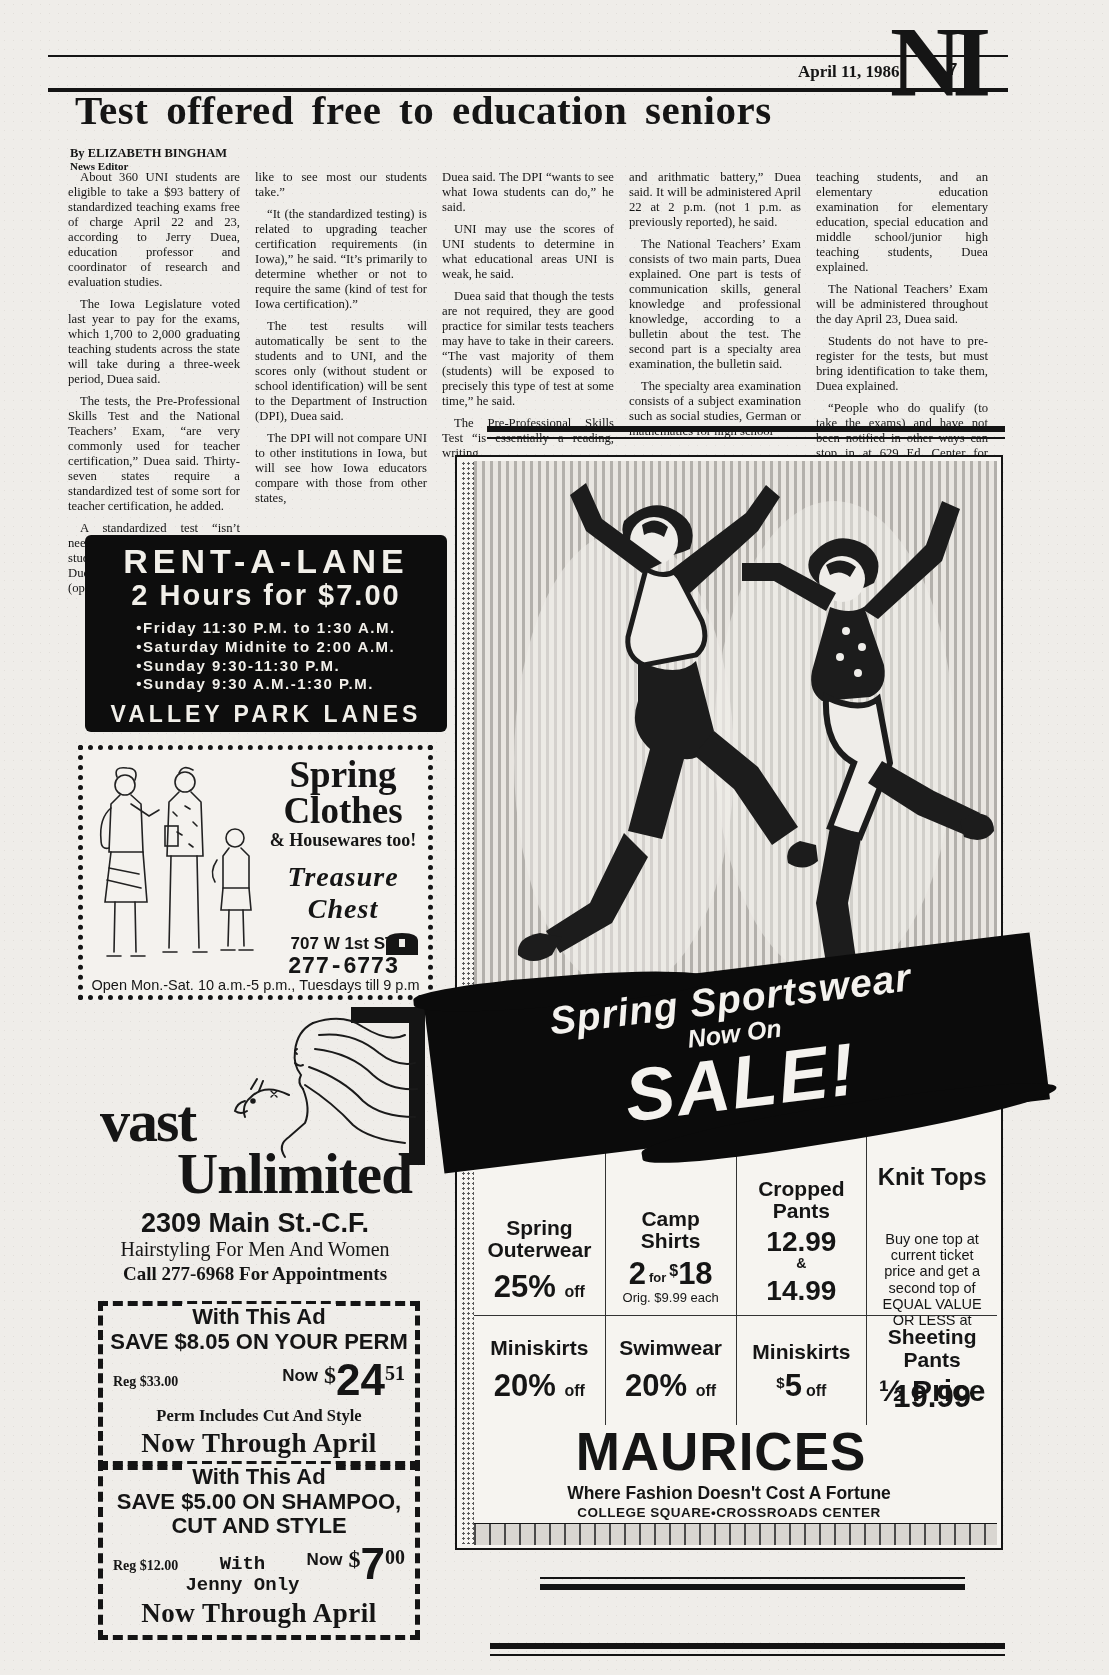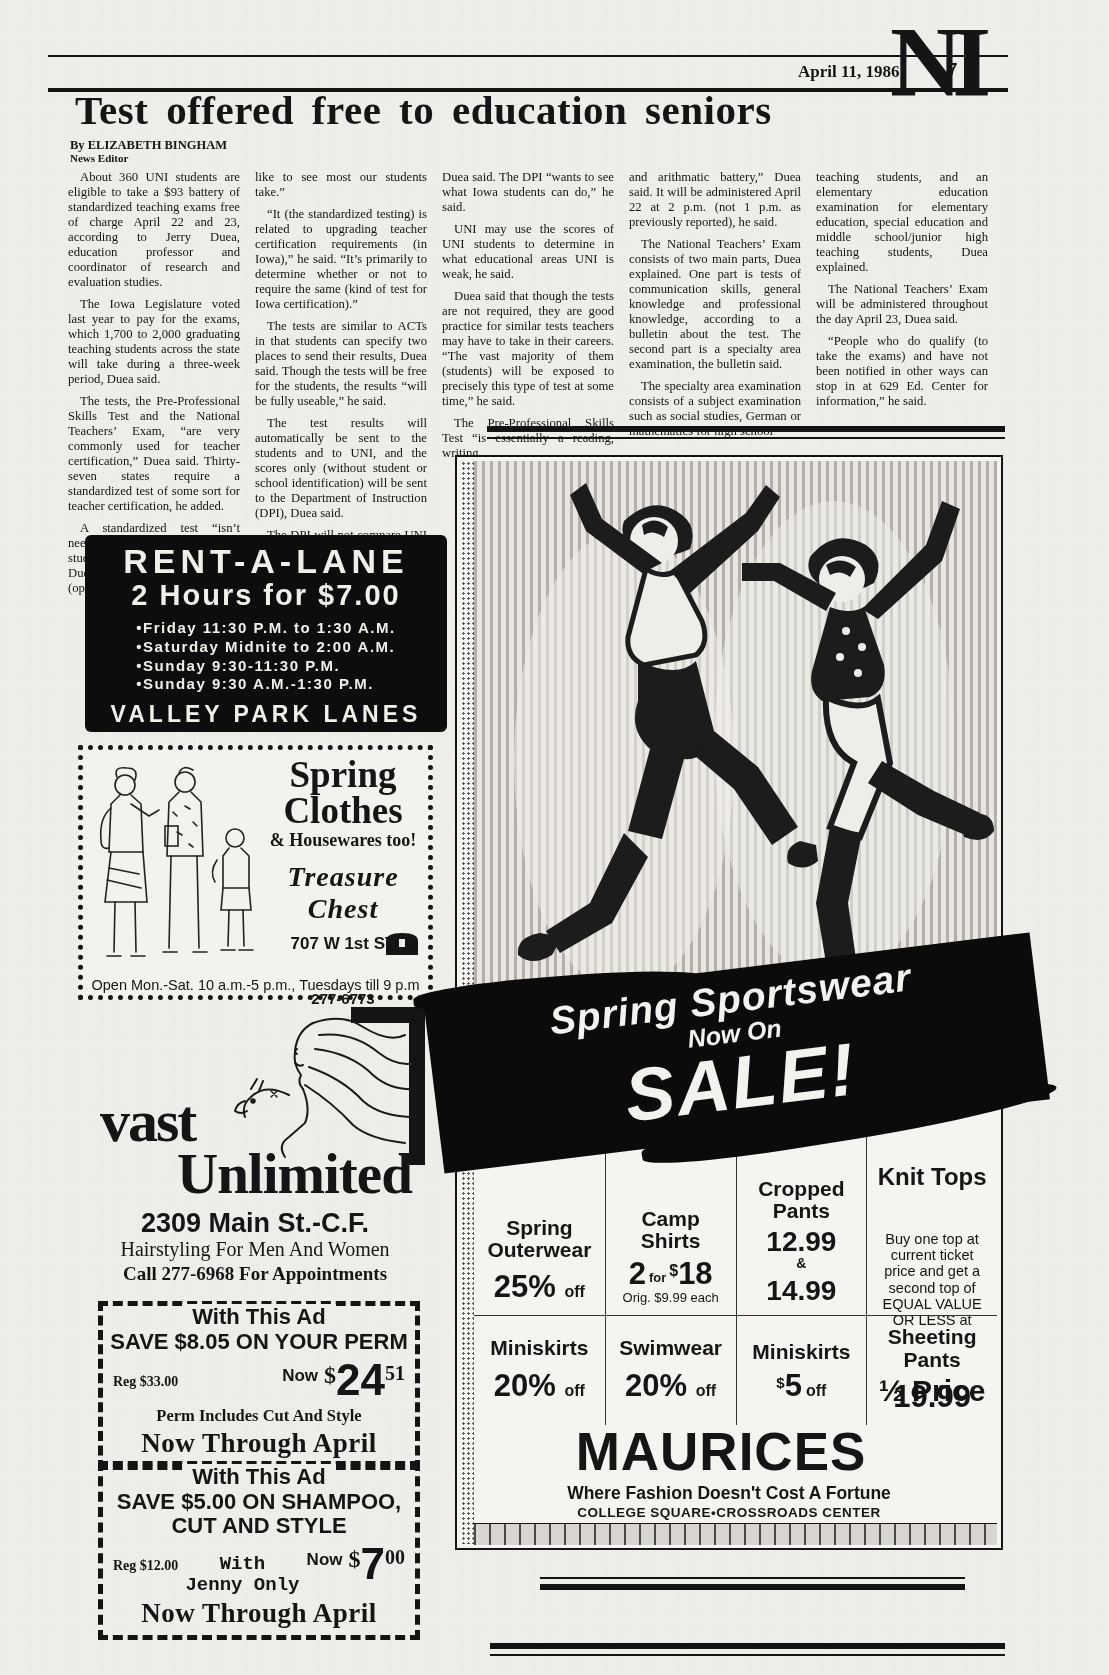--- a/index.html
+++ b/index.html
@@ -16,21 +16,21 @@
 
   
   .rule-top { position:absolute; left:48px; top:55px; width:960px; height:2px; background:#141414; }
   .rule-top2 { position:absolute; left:48px; top:88px; width:960px; height:4px; background:#141414; }
   .masthead-date { position:absolute; left:798px; top:62px; font-size:17px; font-weight:bold; }
   .masthead-logo { position:absolute; left:890px; top:12px; font-size:100px; font-weight:bold; letter-spacing:-10px; line-height:1; }
   .masthead-page { position:absolute; left:948px; top:60px; font-size:17px; font-weight:bold; }
 
   
   .headline { position:absolute; left:75px; top:86px; width:880px; font-size:41px; font-weight:bold; letter-spacing:0.5px; word-spacing:7px; }
-  .byline { position:absolute; left:70px; top:138px; font-size:12.5px; font-weight:bold; line-height:1.15; }
+  .byline { position:absolute; left:70px; top:146px; font-size:12.5px; font-weight:bold; line-height:1.15; }
   .byline-role { font-size:11px; }
   .columns { position:absolute; left:68px; top:170px; width:941px; display:flex; gap:15px; }
   .col { width:172px; }
   .col p { margin:0 0 7px; text-indent:12px; font-size:12.7px; line-height:1.18; text-align:justify; }
   .col p.noind { text-indent:0; }
   .mid-sep { position:absolute; left:487px; top:426px; width:518px; height:5px; border-top:6px solid #131313; border-bottom:2px solid #131313; }
 
   
   .rentalane { position:absolute; left:85px; top:535px; width:362px; height:197px; background:#0d0d0d; border-radius:6px;
     color:#f1efe9; text-align:center; font-family:"Liberation Sans","DejaVu Sans",sans-serif; }
@@ -43,21 +43,21 @@
 
   
   .treasure { position:absolute; left:78px; top:745px; width:355px; height:255px; background:#f4f2ee; border:5px dotted #141414; box-sizing:border-box; }
   .tc-art { position:absolute; left:4px; top:10px; }
   .tc-right { position:absolute; left:172px; top:6px; width:176px; text-align:center; }
   .tc-h1 { font-size:37px; font-weight:bold; line-height:1.0; }
   .tc-h2 { font-size:37px; font-weight:bold; line-height:0.95; }
   .tc-sub { font-size:18px; font-weight:bold; margin-top:2px; }
   .tc-script { font-size:28px; font-weight:bold; font-style:italic; margin-top:10px; letter-spacing:1px; }
   .tc-addr { font-size:17px; font-weight:bold; margin-top:9px; font-family:"Liberation Sans",sans-serif; }
-  .tc-phone { font-size:15px; font-weight:bold; font-family:Liberation Sans, sans-serif;margin-top:36px; }
+  .tc-phone { font-size:23px; font-weight:bold; font-family:Liberation Mono, monospace; }
   .tc-chest { position:absolute; right:6px; bottom:36px; }
   .tc-hours { position:absolute; left:0; bottom:2px; width:100%; text-align:center; font-size:14.5px; font-family:"Liberation Sans",sans-serif; }
 
   
   .hairad { position:absolute; left:82px; top:1005px; width:346px; height:620px; }
   .hu-art { position:absolute; right:0; top:0; }
   .hu-name1 { position:absolute; left:18px; top:82px; font-size:60px; font-weight:bold; letter-spacing:-2px; }
   .hu-name2 { position:absolute; left:95px; top:136px; font-size:57px; font-weight:bold; letter-spacing:-1px; }
   .hu-addr { position:absolute; left:0; top:203px; width:100%; text-align:center; font-size:27px; font-weight:bold; font-family:"Liberation Sans",sans-serif; }
   .hu-tag { position:absolute; left:0; top:233px; width:100%; text-align:center; font-size:20px; }
@@ -148,38 +148,38 @@
   <div class="columns">
     <div class="col">
       <p>About 360 UNI students are eligible to take a $93 battery of standardized teaching exams free of charge April 22 and 23, according to Jerry Duea, education professor and coordinator of research and evaluation studies.</p>
       <p>The Iowa Legislature voted last year to pay for the exams, which 1,700 to 2,000 graduating teaching students across the state will take during a three-week period, Duea said.</p>
       <p>The tests, the Pre-Professional Skills Test and the National Teachers’ Exam, “are very commonly used for teacher certification,” Duea said. Thirty-seven states require a standardized test of some sort for teacher certification, he added.</p>
       <p>A standardized test “isn’t needed at this point for (Iowa) students to become certified,” Duea said. However, “it’s one (option) we’d</p>
     </div>
     <div class="col">
       <p class="noind">like to see most our students take.”</p>
       <p>“It (the standardized testing) is related to upgrading teacher certification requirements (in Iowa),” he said. “It’s primarily to determine whether or not to require the same (kind of test for Iowa certification).”</p>
-      <p>The tests are similar to ACTs in that students can specify two places to send their results, Duea said. Though the tests will be free for the students, the results “will be fully useable,” he said.</p>
       <p>The test results will automatically be sent to the students and to UNI, and the scores only (without student or school identification) will be sent to the Department of Instruction (DPI), Duea said.</p>
       <p>The DPI will not compare UNI to other institutions in Iowa, but will see how Iowa educators compare with those from other states,</p>
     </div>
     <div class="col">
       <p class="noind">Duea said. The DPI “wants to see what Iowa students can do,” he said.</p>
       <p>UNI may use the scores of UNI students to determine in what educational areas UNI is weak, he said.</p>
       <p>Duea said that though the tests are not required, they are good practice for similar tests teachers may have to take in their careers. “The vast majority of them (students) will be exposed to precisely this type of test at some time,” he said.</p>
       <p>The Pre-Professional Skills Test “is essentially a reading, writing</p>
     </div>
     <div class="col">
       <p class="noind">and arithmatic battery,” Duea said. It will be administered April 22 at 2 p.m. (not 1 p.m. as previously reported), he said.</p>
       <p>The National Teachers’ Exam consists of two main parts, Duea explained. One part is tests of communication skills, general knowledge and professional knowledge, according to a bulletin about the test. The second part is a specialty area examination, the bulletin said.</p>
       <p>The specialty area examination consists of a subject examination such as social studies, German or mathematics for high school</p>
     </div>
     <div class="col">
       <p class="noind">teaching students, and an elementary education examination for elementary education, special education and middle school/junior high teaching students, Duea explained.</p>
       <p>The National Teachers’ Exam will be administered throughout the day April 23, Duea said.</p>
+      <p>Students do not have to pre-register for the tests, but must bring identification to take them, Duea explained.</p>
       <p>“People who do qualify (to take the exams) and have not been notified in other ways can stop in at 629 Ed. Center for information,” he said.</p>
     </div>
   </div>
   <div class="mid-sep"></div>
 
   <div class="rentalane">
     <div class="ral-title">RENT-A-LANE</div>
     <div class="ral-sub">2 Hours for $7.00</div>
     <div class="ral-times">
       <div>•Friday 11:30 P.M. to 1:30 A.M.</div>

